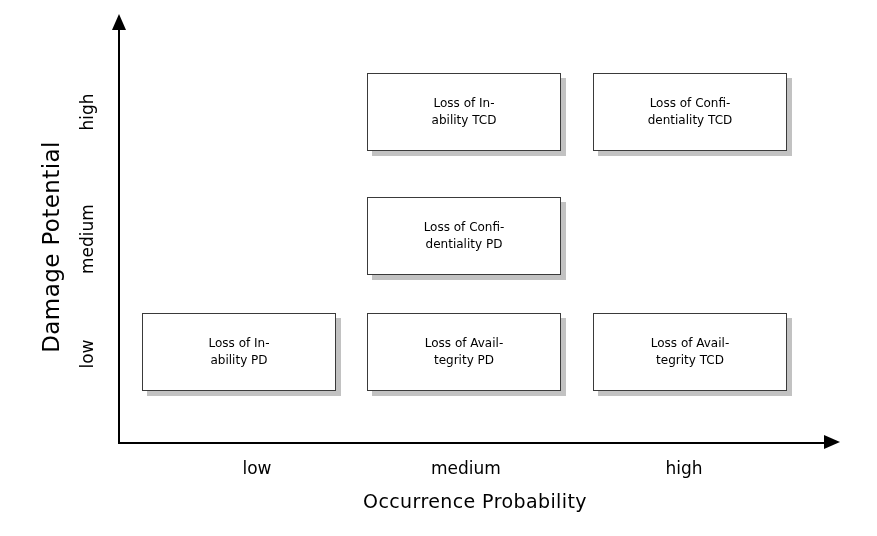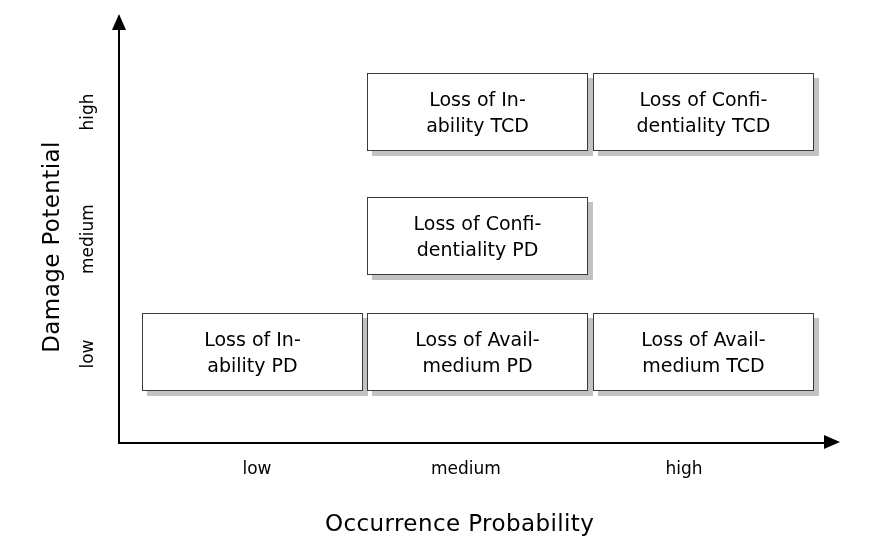--- a/index.html
+++ b/index.html
@@ -65,24 +65,24 @@
     width: 240px;
     text-align: center;
     transform: rotate(-90deg);
     font-size: 23px;
     letter-spacing: 0.4px;
     white-space: nowrap;
   }
   #x-axis-title {
     position: absolute;
     left: 325px;
-    top: 510px;
+    top: 490px;
     width: 300px;
-    text-align: left;
-    font-size: 23px;
+    text-align: center;
+    font-size: 19px;
     letter-spacing: 0.4px;
     white-space: nowrap;
   }
 
   
   .y-tick {
     position: absolute;
     width: 90px;
     text-align: center;
     transform: rotate(-90deg);
@@ -101,31 +101,31 @@
     font-size: 17px;
     white-space: nowrap;
   }
   .x-tick.low    { left: 197px; }
   .x-tick.medium { left: 406px; }
   .x-tick.high   { left: 624px; }
 
   
   .cell {
     position: absolute;
-    width: 221px;
+    width: 194px;
     height: 78px;
     background: #ffffff;
     border: 1.5px solid #3a3a3a;
     box-shadow: 5px 5px 0 0 #c2c2c2;
     box-sizing: border-box;
     display: flex;
     flex-direction: column;
     align-items: center;
     justify-content: center;
-    font-size: 19px;
+    font-size: 12px;
     line-height: 1.38;
     text-align: center;
   }
   .cell .line { display: block; white-space: nowrap; }
 
   
   .col-low    { left: 142px; }
   .col-medium { left: 367px; }
   .col-high   { left: 593px; }
   
@@ -167,20 +167,20 @@
     <span class="line">Loss of Confi-</span>
     <span class="line">dentiality PD</span>
   </div>
 
   <div class="cell col-low row-low">
     <span class="line">Loss of In-</span>
     <span class="line">ability PD</span>
   </div>
   <div class="cell col-medium row-low">
     <span class="line">Loss of Avail-</span>
-    <span class="line">medium PD</span>
+    <span class="line">tegrity PD</span>
   </div>
   <div class="cell col-high row-low">
     <span class="line">Loss of Avail-</span>
-    <span class="line">medium TCD</span>
+    <span class="line">tegrity TCD</span>
   </div>
 
 </div>
 
 </body></html>

